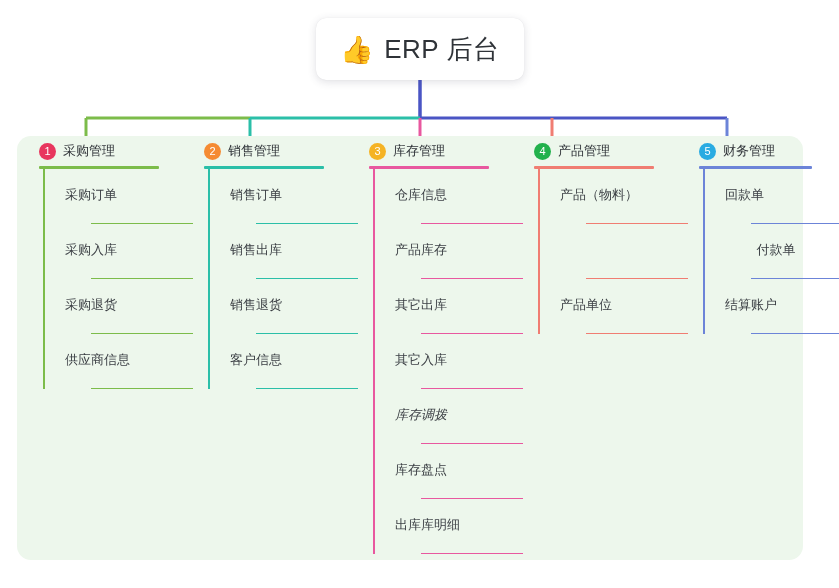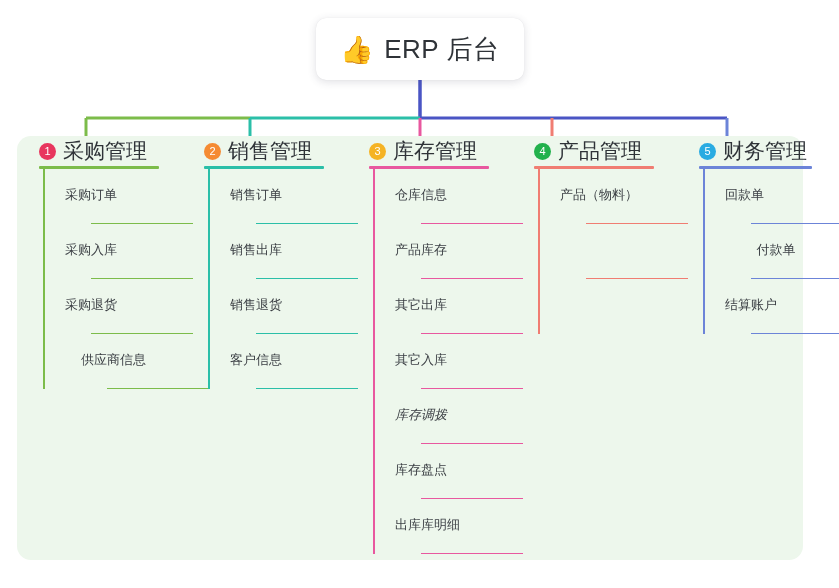--- a/index.html
+++ b/index.html
@@ -90,21 +90,21 @@
     height: 17px;
     border-radius: 50%;
     color: #ffffff;
     font-size: 11px;
     line-height: 17px;
     text-align: center;
     flex: 0 0 auto;
     font-family: "Liberation Sans", sans-serif;
   }
   .branch-label {
-    font-size: 21px;
+    font-size: 13px;
     color: #2f3338;
     white-space: nowrap;
   }
   .branch-rule {
     height: 3px;
     border-radius: 1px;
     margin-left: 22px;
   }
 
   .leaf {
@@ -168,21 +168,21 @@
           <div class="leaf-rule" style="background: rgb(124, 188, 74); width: 102px;"></div>
         </div>
         <div class="leaf" style="height: 55px;">
           <div class="leaf-label">采购入库</div>
           <div class="leaf-rule" style="background: rgb(124, 188, 74); width: 102px;"></div>
         </div>
         <div class="leaf" style="height: 55px;">
           <div class="leaf-label">采购退货</div>
           <div class="leaf-rule" style="background: rgb(124, 188, 74); width: 102px;"></div>
         </div>
-        <div class="leaf" style="height: 55px; margin-left: 16px;">
+        <div class="leaf" style="height: 55px;">
           <div class="leaf-label">供应商信息</div>
           <div class="leaf-rule" style="background: rgb(124, 188, 74); width: 102px;"></div>
         </div>
       </div>
       <div class="column" style="left: 182px; width: 165px;">
         <div class="branch-head">
           <span class="badge" style="background: rgb(245, 139, 51);">2</span>
           <span class="branch-label">销售管理</span>
         </div>
         <div class="branch-rule" style="background: rgb(43, 191, 168); width: 120px;"></div>
@@ -245,20 +245,24 @@
           <span class="badge" style="background: rgb(34, 177, 76);">4</span>
           <span class="branch-label">产品管理</span>
         </div>
         <div class="branch-rule" style="background: rgb(240, 125, 114); width: 120px;"></div>
         <div class="spine" style="background: rgb(240, 125, 114); top: 33px; height: 165px;"></div>
         <div class="leaf" style="height: 55px;">
           <div class="leaf-label">产品（物料）</div>
           <div class="leaf-rule" style="background: rgb(240, 125, 114); width: 102px;"></div>
         </div>
         <div class="leaf" style="height: 55px;">
+          <div class="leaf-rule" style="background: rgb(240, 125, 114); width: 102px;"></div>
+        </div>
+        <div class="leaf" style="height: 55px;">
+          <div class="leaf-label">产品单位</div>
           <div class="leaf-rule" style="background: rgb(240, 125, 114); width: 102px;"></div>
         </div>
       </div>
       <div class="column" style="left: 677px; width: 150px;">
         <div class="branch-head">
           <span class="badge" style="background: rgb(41, 171, 226);">5</span>
           <span class="branch-label">财务管理</span>
         </div>
         <div class="branch-rule" style="background: rgb(108, 132, 216); width: 113px;"></div>
         <div class="spine" style="background: rgb(108, 132, 216); top: 33px; height: 165px;"></div>

